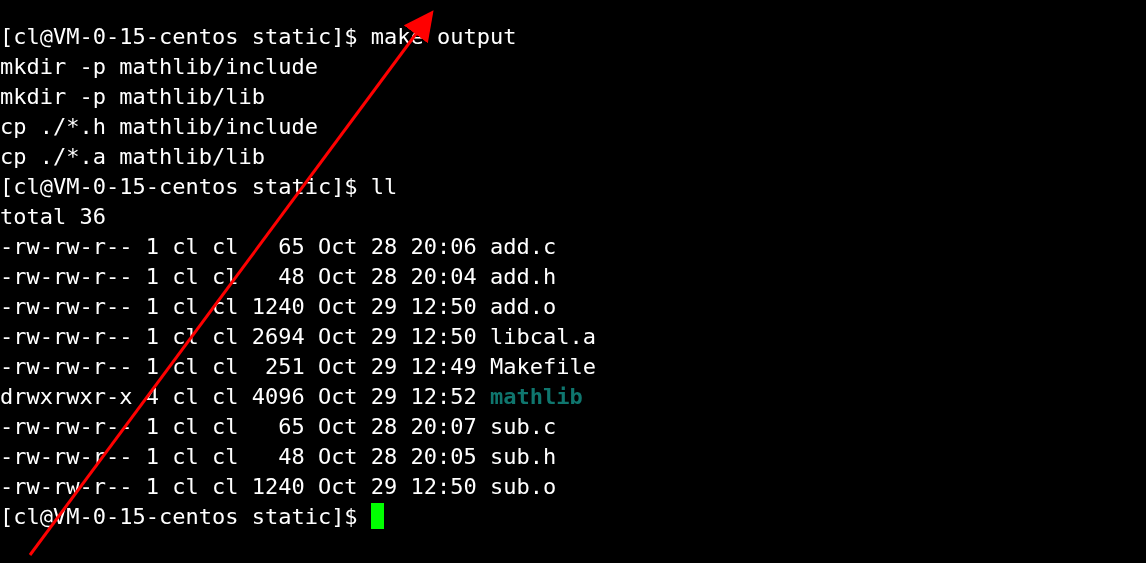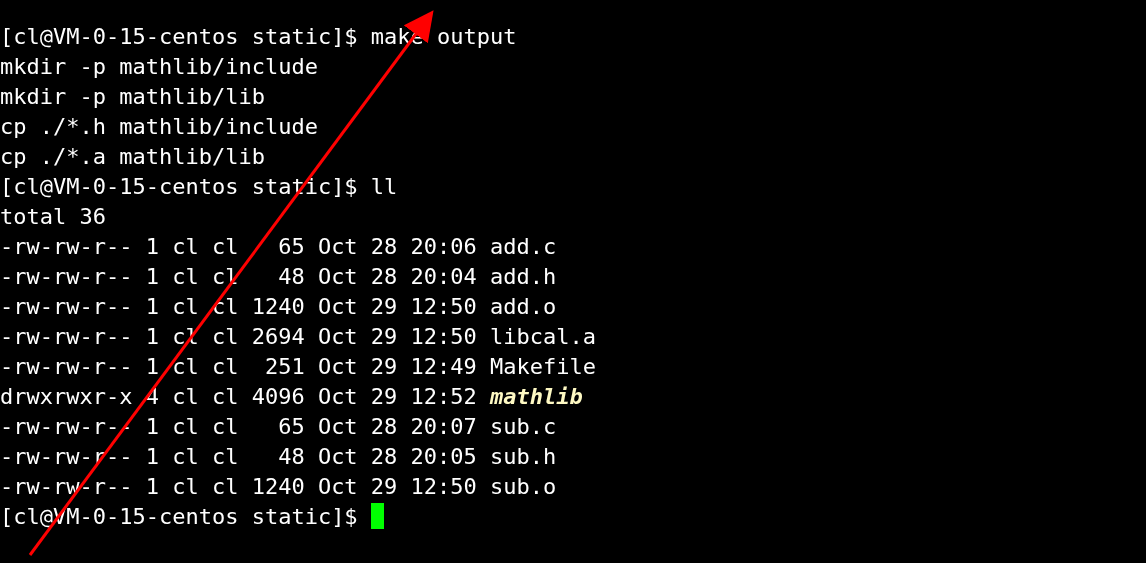--- a/index.html
+++ b/index.html
@@ -11,23 +11,22 @@
     color:#fff;
     font-family:"DejaVu Sans Mono","Liberation Mono","Courier New",monospace;
     font-size:22px;
     line-height:30px;
     overflow:hidden;
   }
   .term{
     white-space:pre;
   }
   .dir{
-    color:#fef9c3;
+    color:#0f766e;
     font-weight:bold;
-    font-style:italic;
   }
   .cursor{
     display:inline-block;
     width:.6em;
     height:1.2em;
     background:#00ff00;
     vertical-align:text-bottom;
   }
   svg.overlay{
     position:absolute;

